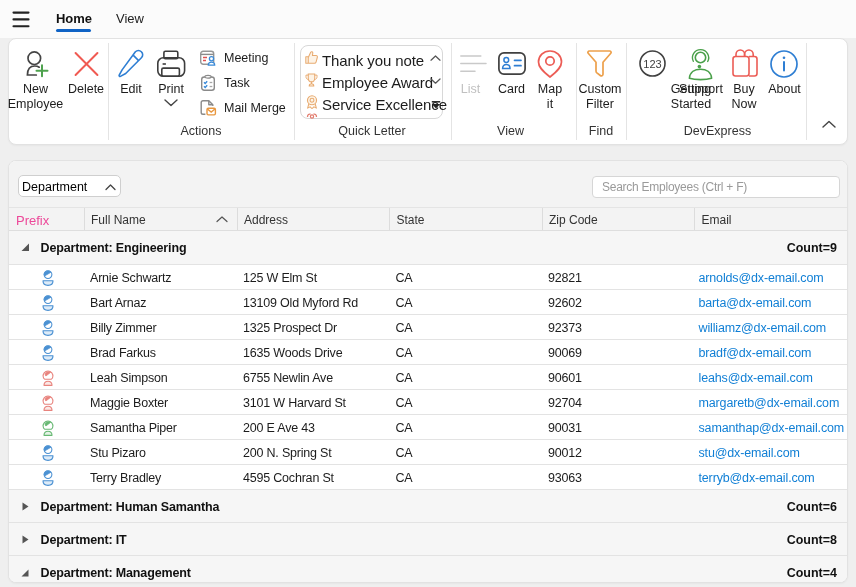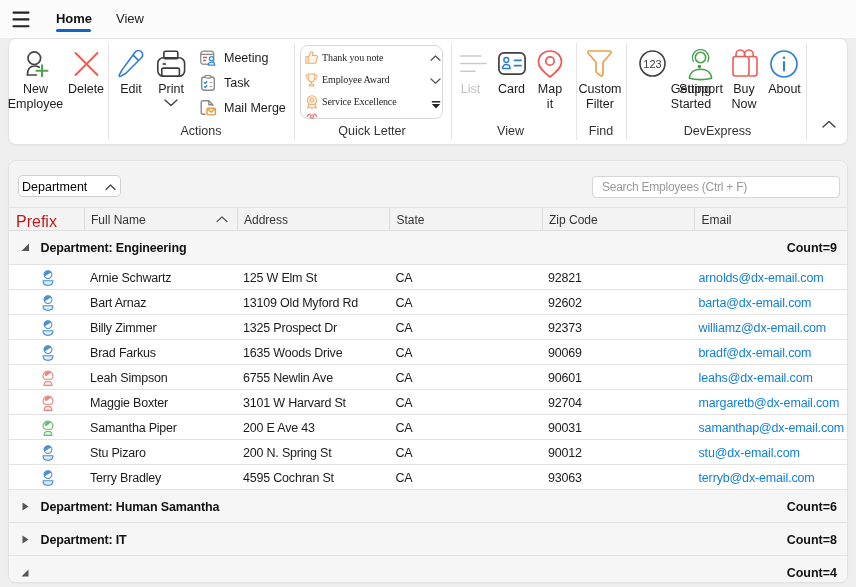--- a/index.html
+++ b/index.html
@@ -9,21 +9,21 @@
   .abs{position:absolute;}
   .panel{position:absolute;background:#fff;border:1px solid #e2e2e2;border-radius:8px;box-sizing:border-box;box-shadow:0 1px 2px rgba(0,0,0,0.04);}
   .sep{position:absolute;width:1px;background:#e4e4e4;}
   .glabel{position:absolute;font-size:12.5px;color:#333;text-align:center;transform:translateX(-50%);white-space:nowrap;}
   .blabel{position:absolute;font-size:12.5px;color:#1c1c1c;text-align:center;transform:translateX(-50%);white-space:nowrap;line-height:14.5px;}
   .slabel{position:absolute;font-size:12.5px;color:#1c1c1c;white-space:nowrap;}
   svg{position:absolute;overflow:visible;}
   .grow{position:absolute;left:0;width:838px;background:#f6f6f6;border-bottom:1px solid #e3e3e3;box-sizing:border-box;}
   .drow{position:absolute;left:0;width:838px;height:25px;border-bottom:1px solid #e3e3e3;box-sizing:border-box;background:#fff;}
   .dcell{position:absolute;font-size:12.5px;letter-spacing:-0.2px;color:#1c1c1c;white-space:nowrap;}
-  .gitem{font-size:10px;letter-spacing:-0.1px;font-family:Liberation Serif, serif;}
+  .gitem{font-size:15px;letter-spacing:-0.1px;}
   .link{color:#107fd5;font-size:12.5px;letter-spacing:-0.15px;}
   .gtext{position:absolute;left:31.5px;font-size:12.5px;letter-spacing:-0.15px;font-weight:bold;color:#111;white-space:nowrap;}
   .gcount{position:absolute;right:10px;font-size:12.5px;font-weight:bold;color:#111;white-space:nowrap;}
 
 </style>
 </head>
 <body>
 <div id="app">
 
   <div class="abs" style="left:0;top:0;width:856px;height:38px;background:#fbfbfb;"></div>
@@ -235,21 +235,21 @@
 
       <div class="abs" style="left:8.5px;top:14px;width:103px;height:22px;background:#fff;border:1px solid #cfcfcf;border-radius:5px;box-sizing:border-box;"></div>
       <div class="abs" style="left:13px;top:18.5px;font-size:12.5px;color:#000000;">Department</div>
       <svg style="left:96px;top:23px;" width="11" height="6" viewBox="0 0 11 6">
         <path d="M1 5.5 L5.5 1 L10 5.5" fill="none" stroke="#444" stroke-width="1.3" stroke-linecap="round" stroke-linejoin="round"></path>
       </svg>
 
       <div class="abs" style="left:583px;top:15px;width:248px;height:22px;background:#fff;border:1px solid #d6d6d6;border-radius:4px;box-sizing:border-box;"></div>
       <div class="abs" style="left:593px;top:19px;font-size:12px;letter-spacing:-0.25px;color:#9a9a9a;">Search Employees (Ctrl + F)</div>
 
-      <div class="hcell abs" style="left:7px;top:51.5px;font-size:16px;color:#b91c1c;">Prefix</div>
+      <div class="hcell abs" style="left:7px;top:51.5px;font-size:13px;color:#ec4899;">Prefix</div>
       <div class="hcell abs" style="left:82px;top:51.5px;font-size:12px;color:#333;">Full Name</div>
       <div class="hcell abs" style="left:235px;top:51.5px;font-size:12px;color:#333;">Address</div>
       <div class="hcell abs" style="left:387.5px;top:51.5px;font-size:12px;color:#333;">State</div>
       <div class="hcell abs" style="left:540px;top:51.5px;font-size:12px;color:#333;">Zip Code</div>
       <div class="hcell abs" style="left:692.5px;top:51.5px;font-size:12px;color:#333;">Email</div>
       <svg style="left:207px;top:55px;" width="12" height="6" viewBox="0 0 12 6">
         <path d="M1 5.5 L6 1 L11 5.5" fill="none" stroke="#555" stroke-width="1.2" stroke-linecap="round" stroke-linejoin="round"></path>
       </svg>
 
       <div class="sep" style="left:75px;top:47px;height:22px;background:#dcdcdc;"></div>
@@ -385,19 +385,20 @@
   <svg style="left:13px;top:12px;" width="7" height="9" viewBox="0 0 7 9">
               <path d="M0.5 0.5 L6.5 4.5 L0.5 8.5 Z" fill="#555"></path>
             </svg>
   <div class="gtext" style="top:9.5px;">Department: IT</div>
   <div class="gcount" style="top:9.5px;">Count=8</div>
 </div>
 <div class="grow" style="top:325px;height:33px;">
   <svg style="left:11.5px;top:12.5px;" width="8" height="8" viewBox="0 0 8 8">
               <path d="M0.5 7.5 L7.5 7.5 L7.5 0.5 Z" fill="#555"></path>
             </svg>
+  <div class="gtext" style="top:9.5px;">Department: Management</div>
   <div class="gcount" style="top:9.5px;">Count=4</div>
 </div>
 </div>
     </div>
   </div>
 
 </div>
 
 </body></html>

